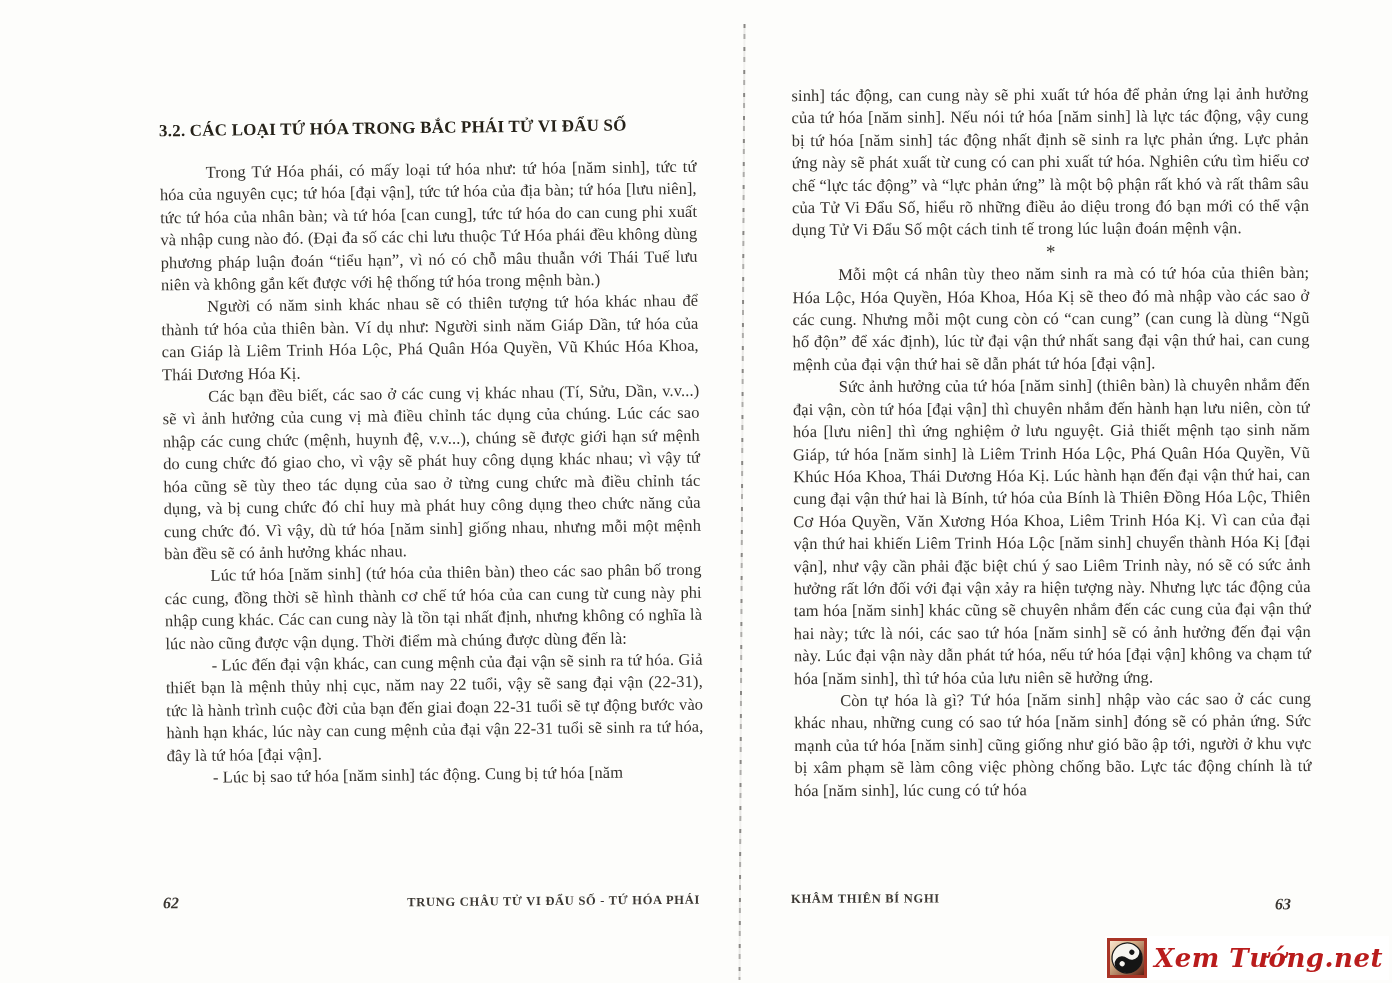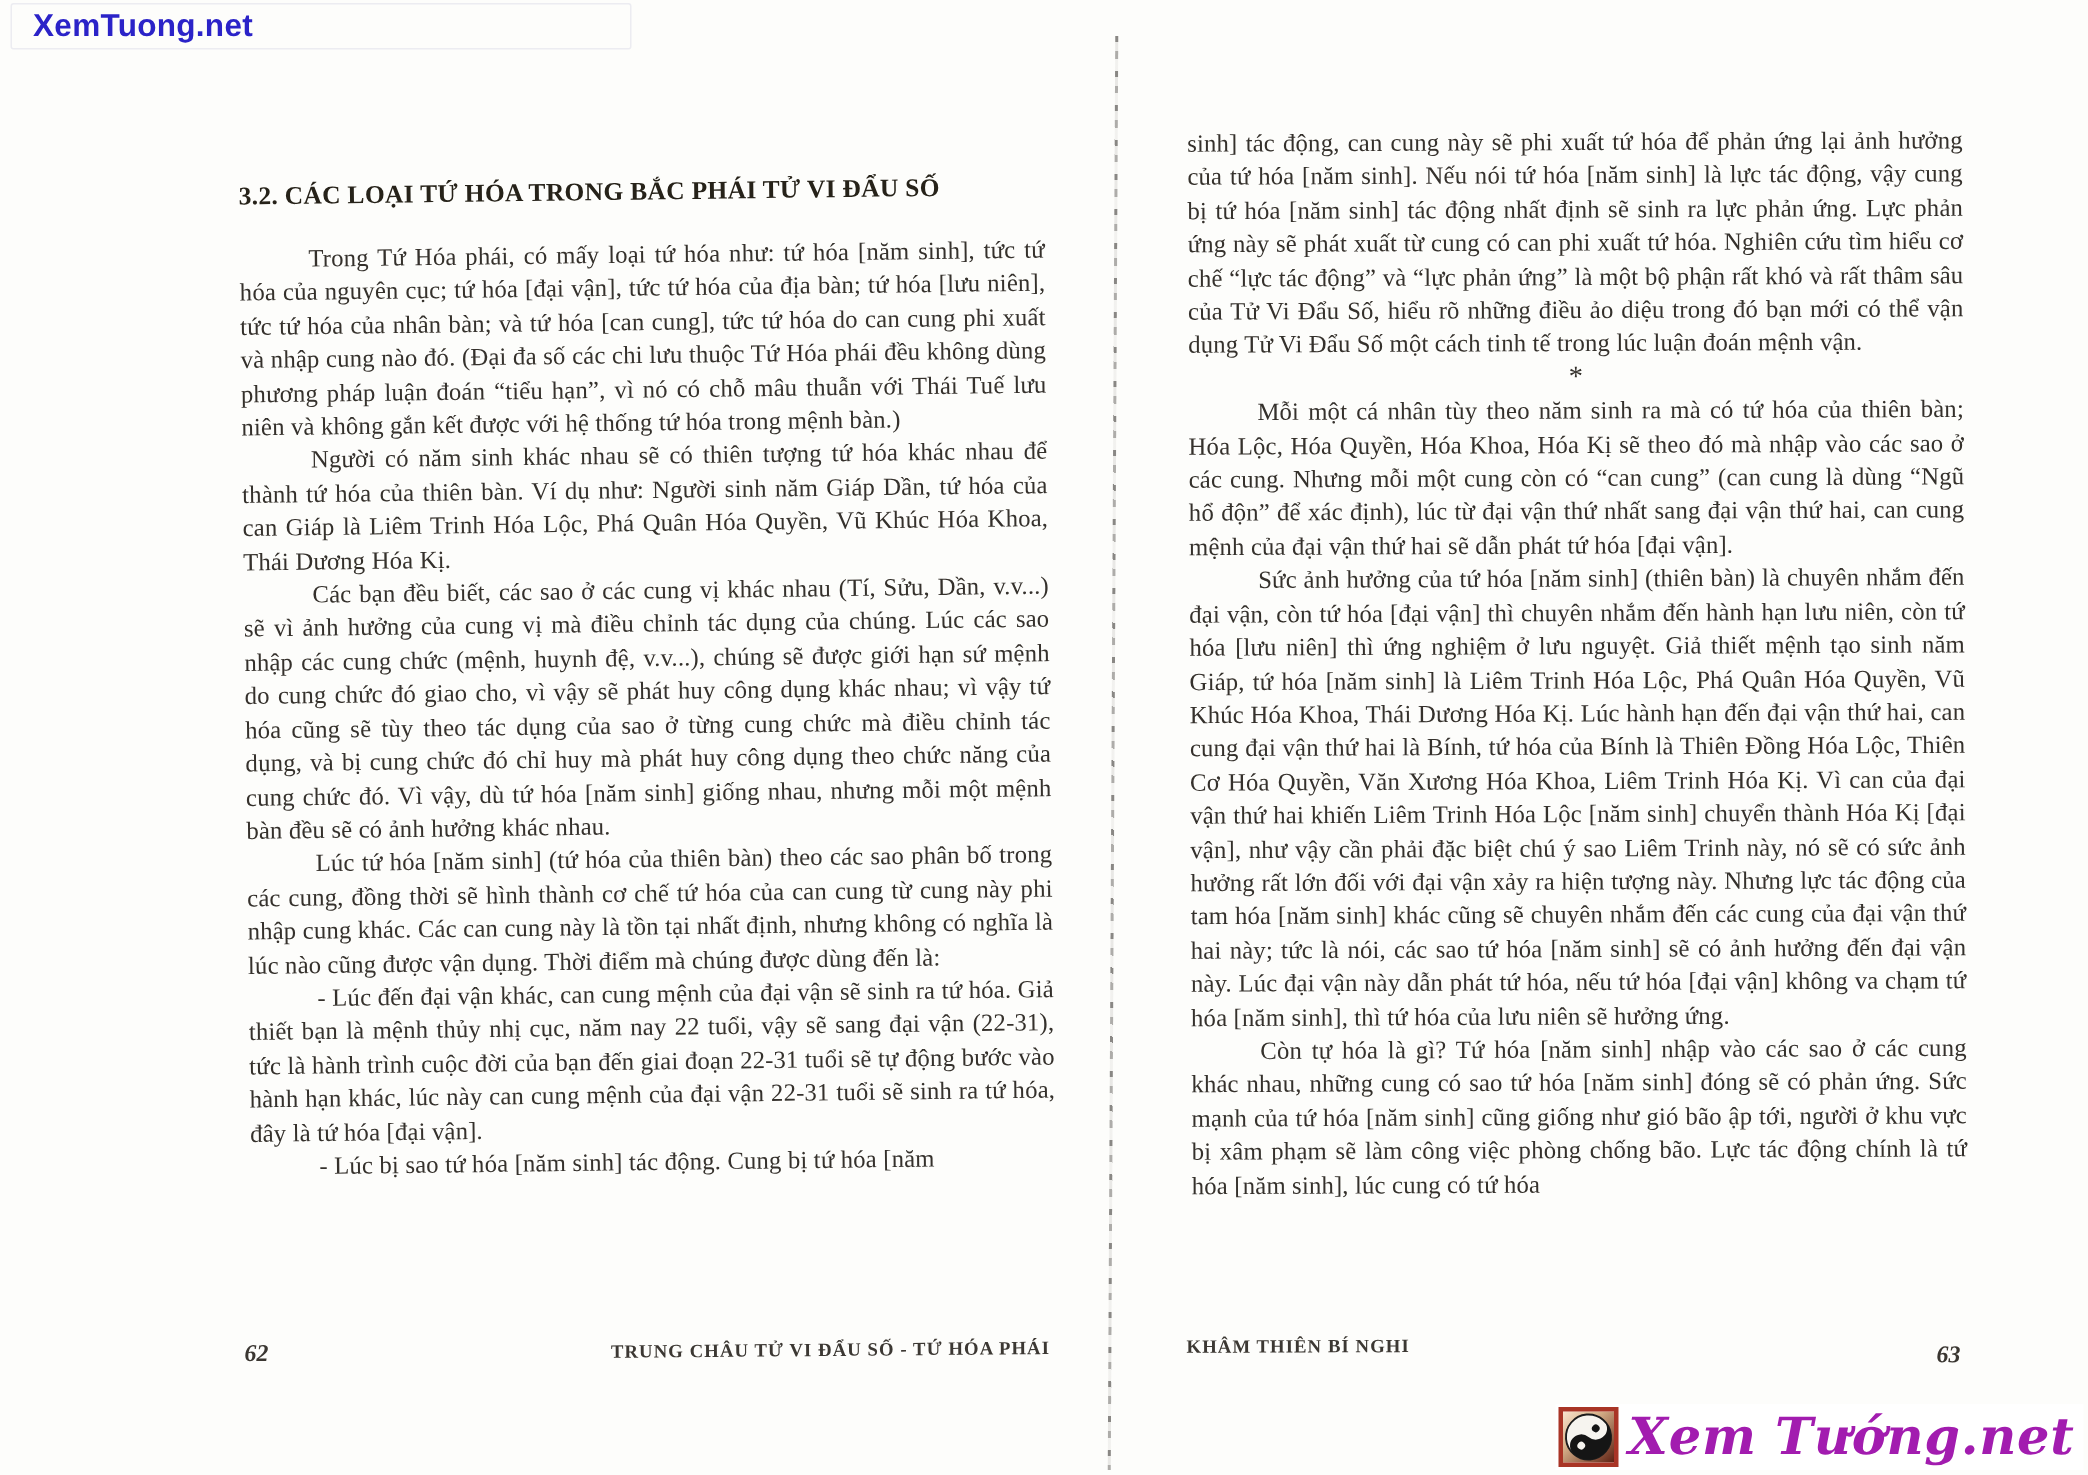--- a/index.html
+++ b/index.html
@@ -68,51 +68,48 @@
     position:absolute;display:flex;justify-content:space-between;align-items:baseline;
   }
   .footer-left{left:163px;top:892px;width:537px;transform:rotate(-.5deg);}
   .footer-right{left:791px;top:888px;width:520px;transform:rotate(-.2deg);}
   .pagenum{
     font-style:italic;font-size:16px;color:#3a3631;font-weight:bold;
   }
   .running-title{
     font-size:12.5px;font-weight:bold;color:#3c3833;letter-spacing:.7px;
   }
-  .footer-right .pagenum{position:relative;top:8px;right:4px;}
+  .footer-right .pagenum{position:relative;top:8px;right:20px;}
 
   
   .logo{
     position:absolute;right:3px;bottom:3px;
     display:flex;align-items:center;gap:7px;
     padding:2px 6px 2px 2px;background:#fff;
     cursor:pointer;
   }
   .yy-square{
     width:40px;height:40px;box-sizing:border-box;
     border:3px solid #a93526;
     background:linear-gradient(135deg,#f8e4cf 0%,#d9b58d 35%,#5e2012 100%);
     display:flex;align-items:center;justify-content:center;
   }
   .yy-square svg{transform:rotate(40deg);}
   .logo-text{
     font-family:"DejaVu Serif","Liberation Serif",serif;
     font-style:italic;font-weight:bold;
-    font-size:34px;color:#a21caf;letter-spacing:.5px;
+    font-size:26px;color:#b91c1c;letter-spacing:.5px;
     white-space:nowrap;
   }
 </style>
 </head>
 <body>
 
 <div class="canvas">
 
-  <div class="watermark-box">
-    <span class="watermark-text">XemTuong.net</span>
-  </div>
 
   <div class="gutter"></div>
 
   <section class="page page-left">
     <h1 class="heading">3.2. CÁC LOẠI TỨ HÓA TRONG BẮC PHÁI TỬ VI ĐẨU SỐ</h1>
     <p class="para">Trong Tứ Hóa phái, có mấy loại tứ hóa như: tứ hóa [năm sinh], tức tứ hóa của nguyên cục; tứ hóa [đại vận], tức tứ hóa của địa bàn; tứ hóa [lưu niên], tức tứ hóa của nhân bàn; và tứ hóa [can cung], tức tứ hóa do can cung phi xuất và nhập cung nào đó. (Đại đa số các chi lưu thuộc Tứ Hóa phái đều không dùng phương pháp luận đoán “tiểu hạn”, vì nó có chỗ mâu thuẫn với Thái Tuế lưu niên và không gắn kết được với hệ thống tứ hóa trong mệnh bàn.)</p>
     <p class="para">Người có năm sinh khác nhau sẽ có thiên tượng tứ hóa khác nhau để thành tứ hóa của thiên bàn. Ví dụ như: Người sinh năm Giáp Dần, tứ hóa của can Giáp là Liêm Trinh Hóa Lộc, Phá Quân Hóa Quyền, Vũ Khúc Hóa Khoa, Thái Dương Hóa Kị.</p>
     <p class="para">Các bạn đều biết, các sao ở các cung vị khác nhau (Tí, Sửu, Dần, v.v...) sẽ vì ảnh hưởng của cung vị mà điều chỉnh tác dụng của chúng. Lúc các sao nhập các cung chức (mệnh, huynh đệ, v.v...), chúng sẽ được giới hạn sứ mệnh do cung chức đó giao cho, vì vậy sẽ phát huy công dụng khác nhau; vì vậy tứ hóa cũng sẽ tùy theo tác dụng của sao ở từng cung chức mà điều chỉnh tác dụng, và bị cung chức đó chỉ huy mà phát huy công dụng theo chức năng của cung chức đó. Vì vậy, dù tứ hóa [năm sinh] giống nhau, nhưng mỗi một mệnh bàn đều sẽ có ảnh hưởng khác nhau.</p>
     <p class="para">Lúc tứ hóa [năm sinh] (tứ hóa của thiên bàn) theo các sao phân bố trong các cung, đồng thời sẽ hình thành cơ chế tứ hóa của can cung từ cung này phi nhập cung khác. Các can cung này là tồn tại nhất định, nhưng không có nghĩa là lúc nào cũng được vận dụng. Thời điểm mà chúng được dùng đến là:</p>
     <p class="para">- Lúc đến đại vận khác, can cung mệnh của đại vận sẽ sinh ra tứ hóa. Giả thiết bạn là mệnh thủy nhị cục, năm nay 22 tuổi, vậy sẽ sang đại vận (22-31), tức là hành trình cuộc đời của bạn đến giai đoạn 22-31 tuổi sẽ tự động bước vào hành hạn khác, lúc này can cung mệnh của đại vận 22-31 tuổi sẽ sinh ra tứ hóa, đây là tứ hóa [đại vận].</p>

